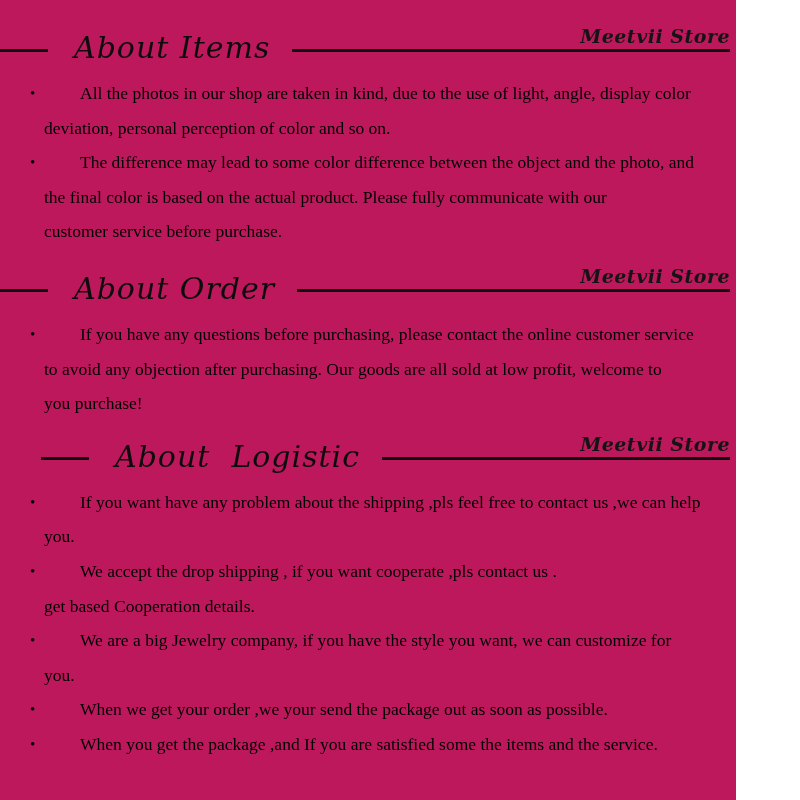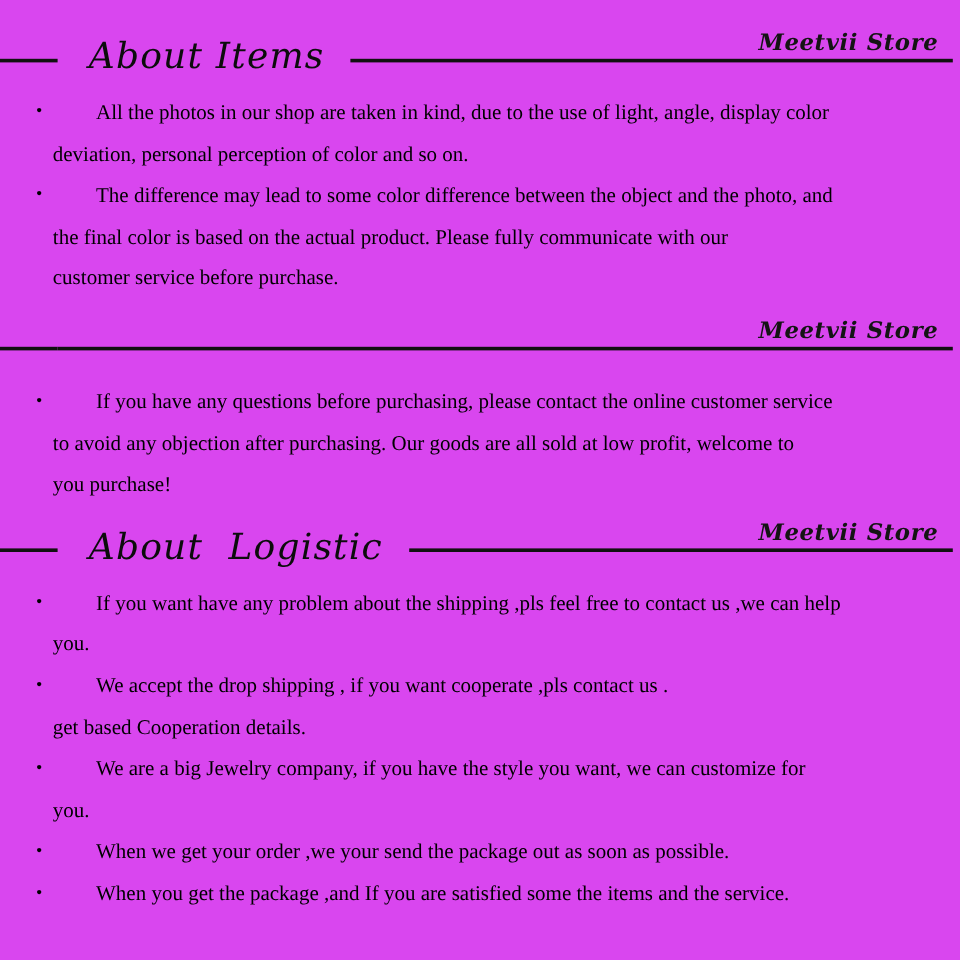--- a/index.html
+++ b/index.html
@@ -1,20 +1,20 @@
 <!DOCTYPE html>
 <html><head>
 <meta charset="utf-8">
 <style>
   html, body { margin: 0; padding: 0; background: #ffffff; }
   .page {
     position: relative;
-    width: 800px;
+    width: 736px;
     height: 800px;
-    background: #d946ef;
+    background: #be185d;
     color: #0c0c0c;
     font-family: "Liberation Serif", serif;
     overflow: hidden;
     box-sizing: border-box;
     padding-top: 24px;
   }
 
   
   .section-header {
     display: flex;
@@ -42,21 +42,21 @@
     padding-bottom: 4px;
   }
   .rule {
     flex: 1 1 auto;
     height: 3px;
     background: #101010;
     position: relative;
   }
   .store-label {
     position: absolute;
-    right: 12px;
+    right: 0;
     bottom: 5px;
     font-family: "DejaVu Serif", serif;
     font-style: italic;
     font-weight: 600;
     font-size: 19px;
     letter-spacing: 0.5px;
     white-space: nowrap;
     color: #141414;
   }
 
@@ -79,21 +79,21 @@
     top: 0;
     font-size: 15px;
     line-height: 34.6px;
     color: #000000;
   }
   .item-text { white-space: pre-line; margin-left: 36px; }
 
   .mt-list-1 { margin-top: 8px; }
   .mt-head-2 { margin-top: 16px; }
   .mt-list-2 { margin-top: 8px; }
-  .mt-head-3 { margin-top: 12px; }
+  .mt-head-3 { margin-top: 12px; padding-left: 41px; }
   .mt-list-3 { margin-top: 6px; }
 </style>
 </head>
 <body>
 
 <div class="page">
 
   <div class="section-header">
     <span class="dash"></span>
     <h2 class="section-title">About Items</h2>
@@ -111,20 +111,21 @@
     <li>
       <span class="marker">•</span>
       <span class="item-text">The difference may lead to some color difference between the object and the photo, and
 the final color is based on the actual product. Please fully communicate with our
 customer service before purchase.</span>
     </li>
   </ul>
 
   <div class="section-header mt-head-2">
     <span class="dash"></span>
+    <h2 class="section-title">About Order</h2>
     <span class="rule">
       <span class="store-label">Meetvii Store</span>
     </span>
   </div>
 
   <ul class="items mt-list-2">
     <li>
       <span class="marker">•</span>
       <span class="item-text">If you have any questions before purchasing, please contact the online customer service
 to avoid any objection after purchasing. Our goods are all sold at low profit, welcome to

